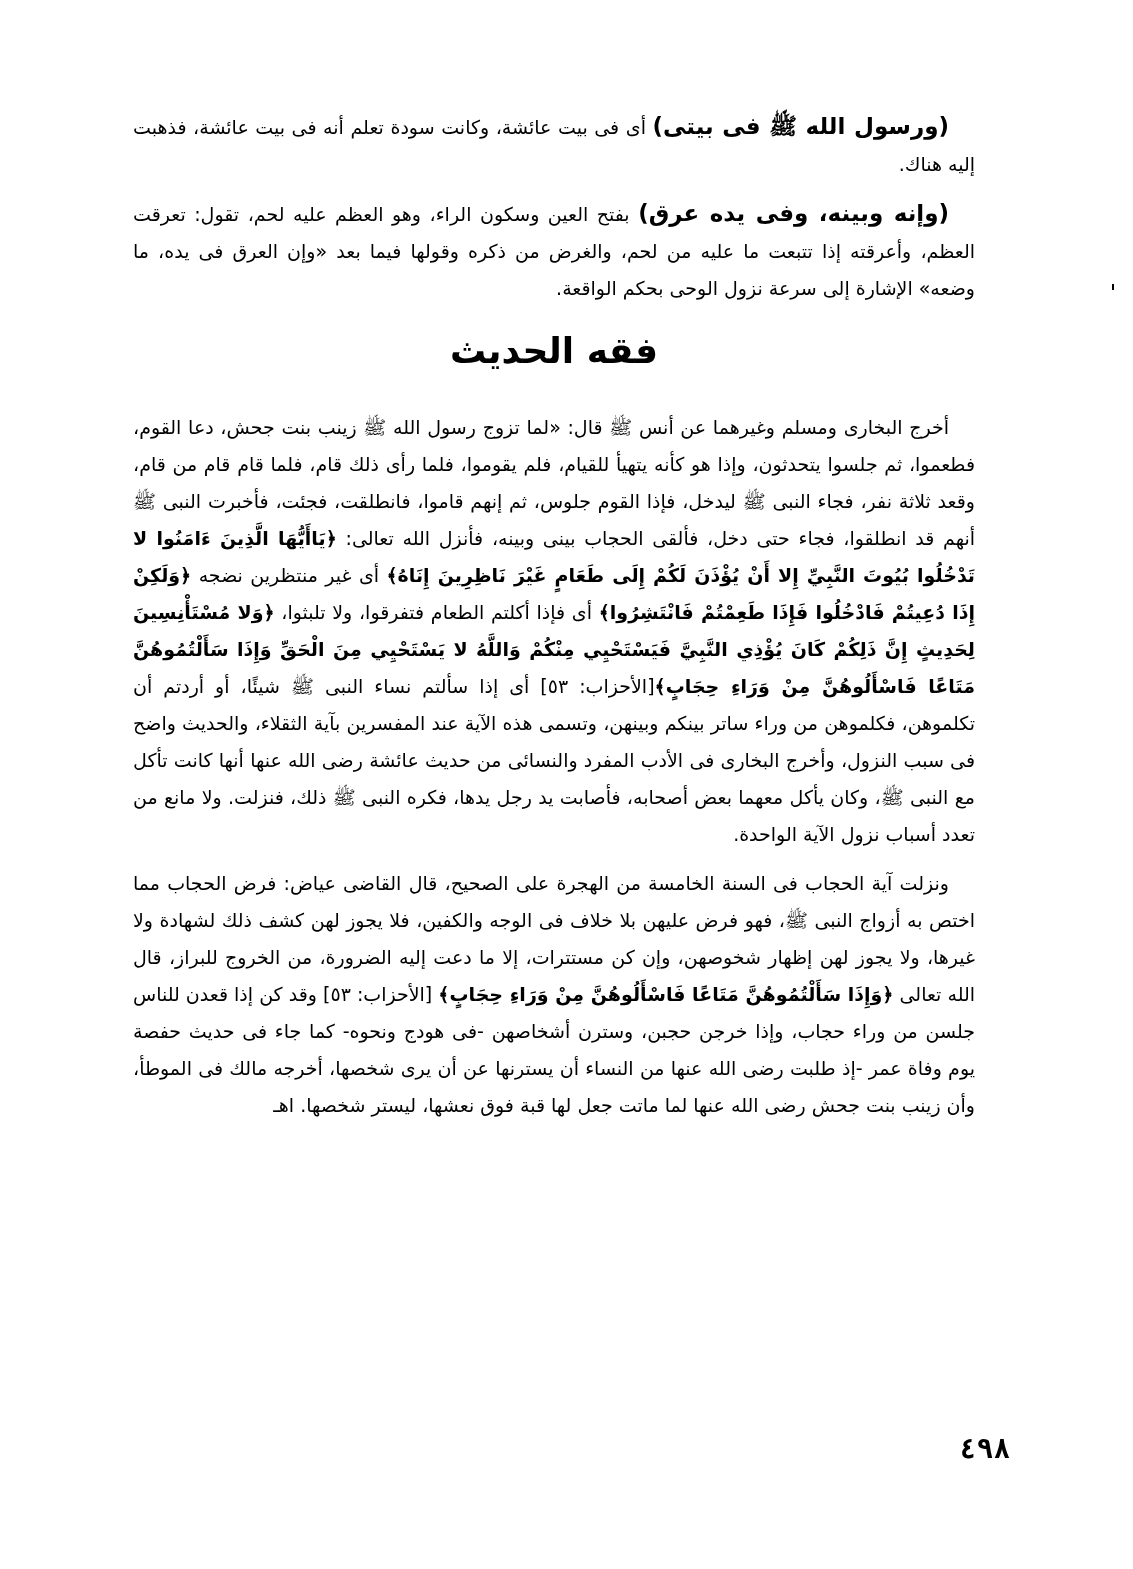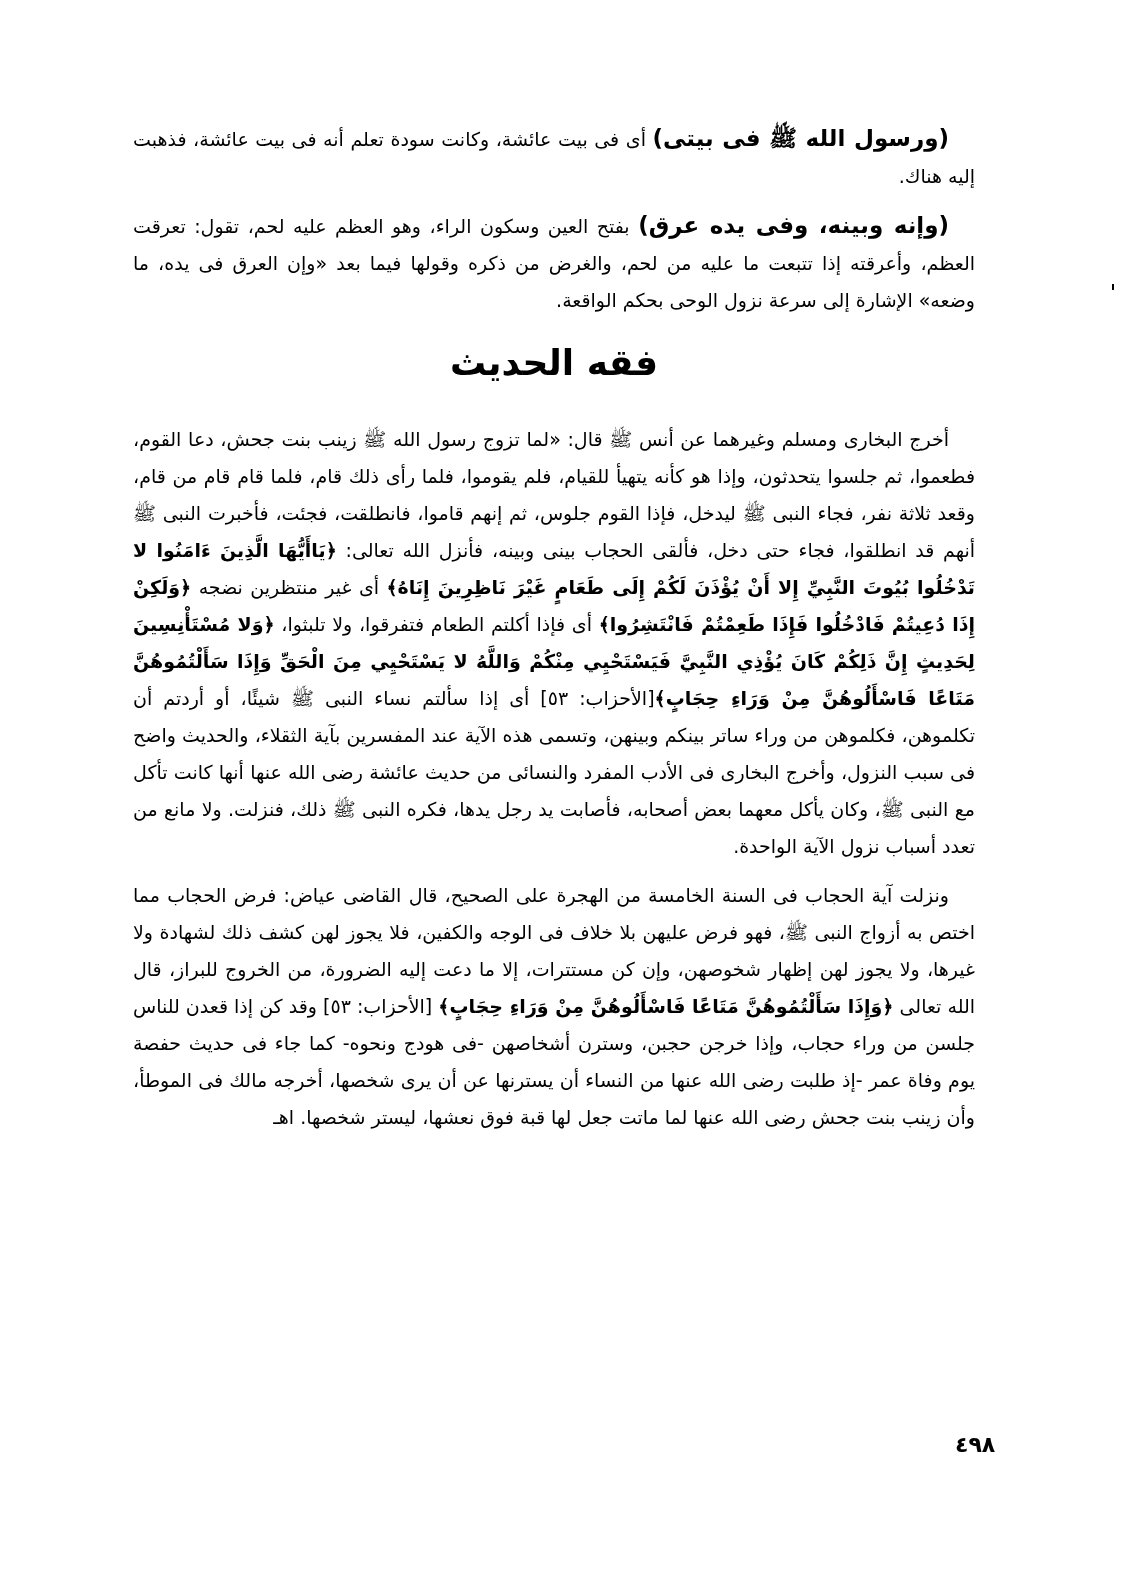--- a/index.html
+++ b/index.html
@@ -8,30 +8,30 @@
       font-family: "DejaVu Sans", sans-serif; color: #000;
     }
     .page {
       position: absolute; left: 133px; top: 108px; width: 842px;
       direction: rtl; text-align: justify;
     }
     .para {
       font-size: 19px; line-height: 37px; margin: 0 0 12px 0;
       text-align: justify; text-align-last: right;
     }
-    .para.indent { text-indent: 26px; margin-top: 12px; }
+    .para.indent { text-indent: 26px; }
     .lemma { font-weight: bold; font-size: 23px; }
     .quran { font-weight: bold; }
     .heading {
       text-align: center; font-weight: bold; font-size: 36px;
       margin: 20px 0 34px 0; line-height: 48px;
     }
     .page-number {
       position: absolute; left: 955px; top: 1432px; width: 60px;
-      direction: rtl; text-align: left; font-size: 22px; font-weight: bold;
+      direction: rtl; text-align: center; font-size: 28px; font-weight: bold; font-family: Liberation Mono, monospace;
     }
     .stray-mark {
       position: absolute; left: 1112px; top: 284px; width: 2px; height: 6px;
       background: #000;
     }
   </style>
 </head>
 <body>
 
 <div class="page">

